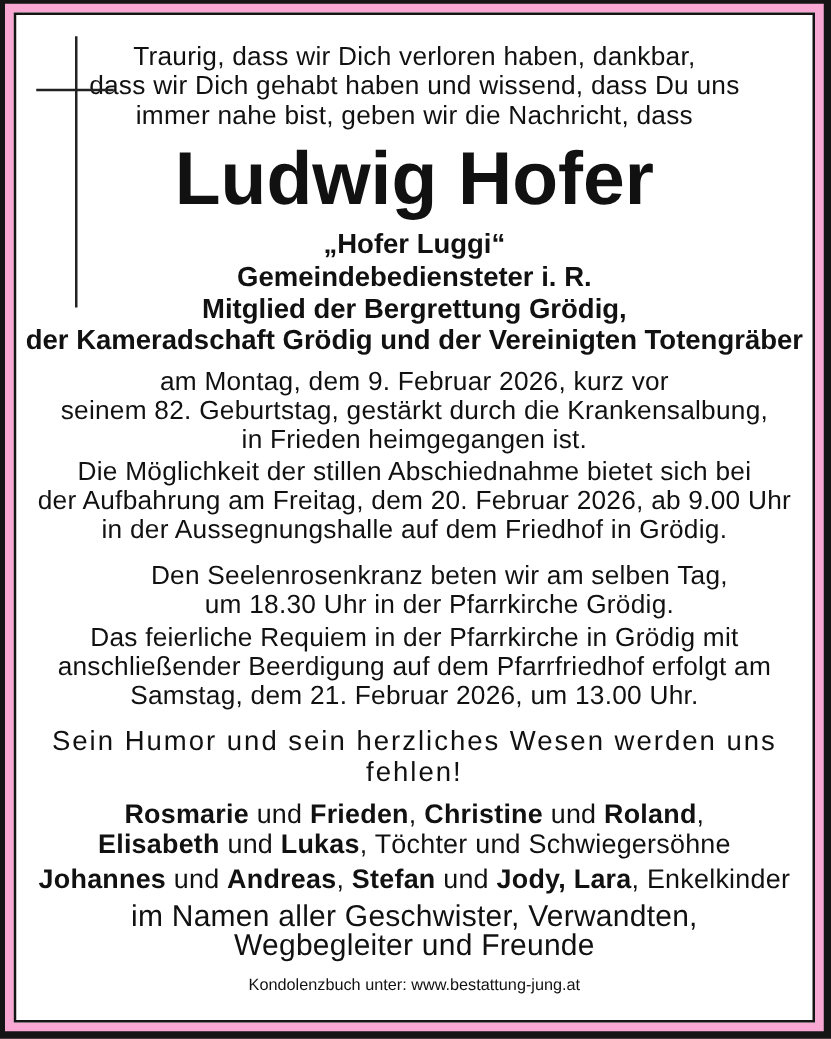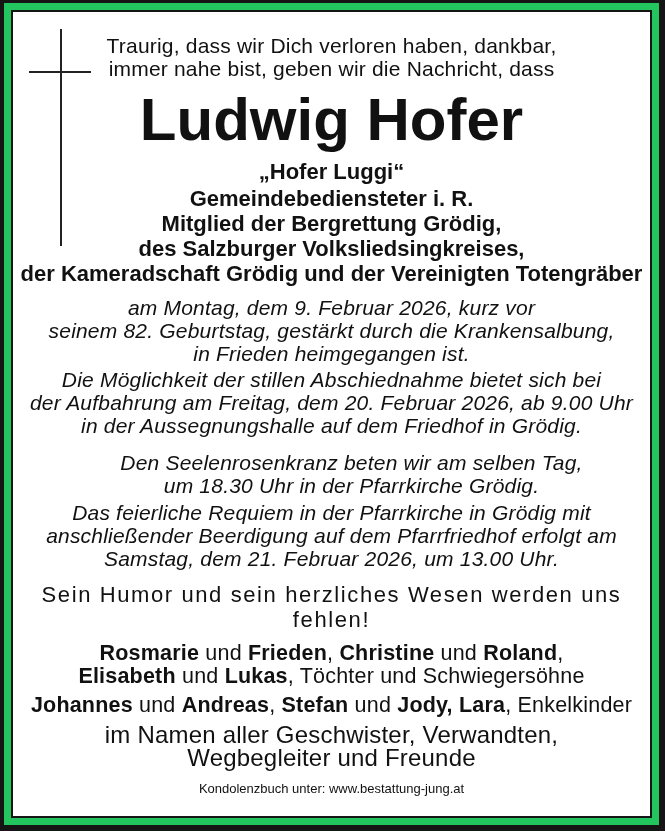--- a/index.html
+++ b/index.html
@@ -14,21 +14,21 @@
   }
   .frame-outer {
     box-sizing: border-box;
     position: absolute;
     left: 0; top: 0;
     width: 665px; height: 831px;
     border-style: solid;
     border-color: #151515;
     border-width: 3px 6px 6px 4px;
     padding: 7px;
-    background: #22c55e;
+    background: #f9a8d4;
   }
   .frame-inner {
     box-sizing: border-box;
     position: relative;
     width: 100%; height: 100%;
     border: 2.5px solid #151515;
     background: #ffffff;
     text-align: center;
   }
   
@@ -73,21 +73,20 @@
   .titles {
     margin-top: 2px;
     font-weight: bold;
     font-size: 22px;
     line-height: 25px;
   }
   .para {
     font-size: 21px;
     line-height: 23px;
     letter-spacing: 0.2px;
-    font-style: italic;
   }
   .p1 { margin-top: 10px; }
   .p2 { margin-top: 3px; }
   .p3 { margin-top: 14px; padding-left: 40px; }
   .p4 { margin-top: 4px; }
   .farewell {
     margin-top: 12px;
     font-size: 22px;
     line-height: 25px;
     letter-spacing: 1.6px;
@@ -118,31 +117,31 @@
 <div class="frame-outer">
   <div class="frame-inner">
 
     <div class="cross">
       <div class="v"></div>
       <div class="h"></div>
     </div>
 
     <div class="intro">
       <div>Traurig, dass wir Dich verloren haben, dankbar,</div>
+      <div>dass wir Dich gehabt haben und wissend, dass Du uns</div>
       <div>immer nahe bist, geben wir die Nachricht, dass</div>
     </div>
 
     <div class="deceased-name">Ludwig Hofer</div>
 
     <div class="nickname">„Hofer Luggi“</div>
 
     <div class="titles">
       <div>Gemeindebediensteter i. R.</div>
       <div>Mitglied der Bergrettung Grödig,</div>
-      <div>des Salzburger Volksliedsingkreises,</div>
       <div>der Kameradschaft Grödig und der Vereinigten Totengräber</div>
     </div>
 
     <div class="para p1">
       <div>am Montag, dem 9. Februar 2026, kurz vor</div>
       <div>seinem 82. Geburtstag, gestärkt durch die Krankensalbung,</div>
       <div>in Frieden heimgegangen ist.</div>
     </div>
 
     <div class="para p2">

